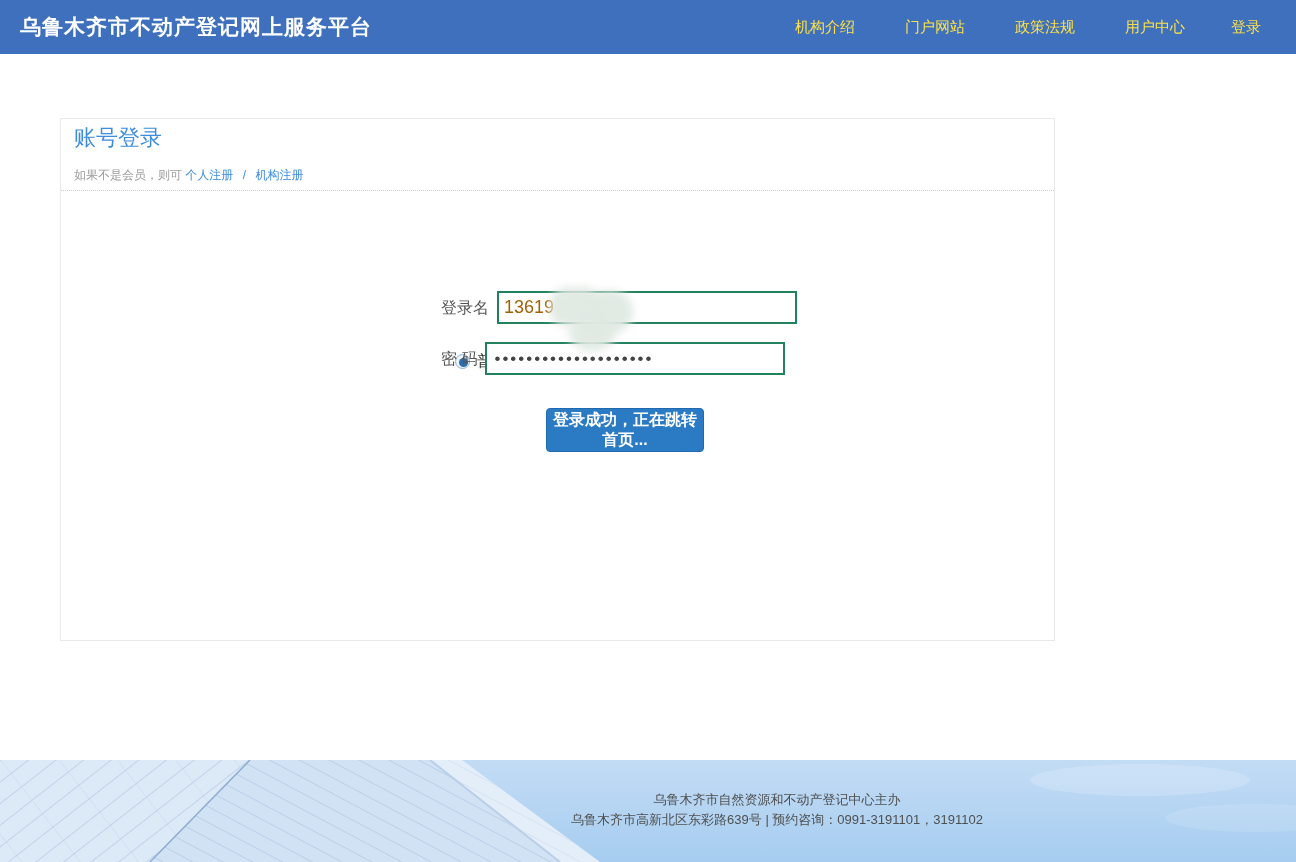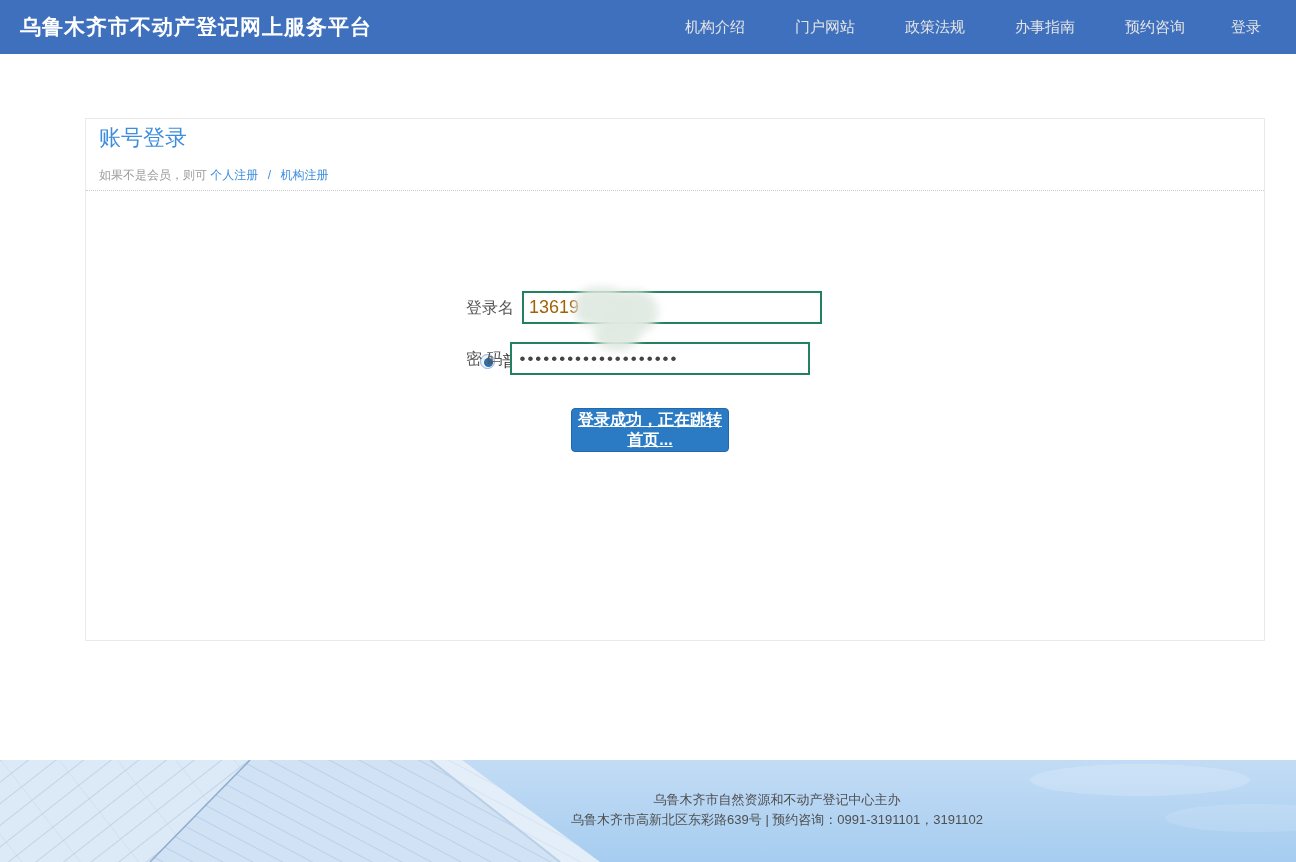--- a/index.html
+++ b/index.html
@@ -14,30 +14,30 @@
   .navbar {
     height:54px; background:#3e70bd;
     display:flex; align-items:center; justify-content:space-between;
   }
   .nav-title {
     color:#ffffff; font-size:21px; font-weight:bold;
     letter-spacing:1px; padding-left:20px; white-space:nowrap;
   }
   .nav-menu { display:flex; height:54px; margin-right:14px; }
   .nav-item {
-    color:#e5e5e5; font-size:15px; line-height:54px; padding:0 25px;
+    color:#fde047; font-size:15px; line-height:54px; padding:0 25px;
     text-decoration:none; cursor:pointer; white-space:nowrap;
   }
   .nav-item.active { background:#123d7d; }
   .nav-item.slim { padding:0 21px; }
 
   
   main { padding-top:64px; height:706px; }
   .card {
-    position:relative; width:1180px; height:523px; margin-left:85px;
+    position:relative; width:995px; height:523px; margin-left:60px;
     background:#ffffff; border:1px solid #e9e9e9; border-radius:0;
   }
   .card-title {
     position:absolute; left:13px; top:6px; margin:0;
     font-size:22px; font-weight:normal; color:#3e8ddd; line-height:26px;
   }
   .card-sub {
     position:absolute; left:13px; top:48px; margin:0;
     font-size:12px; color:#9a9a9a;
   }
@@ -79,42 +79,40 @@
   .b2 { left:526px; top:171px; width:46px; height:44px; border-radius:50%; }
   .b3 { left:508px; top:198px; width:46px; height:34px; border-radius:50%; }
 
   
   .submit-btn {
     position:absolute; left:485px; top:289px; width:158px; height:44px;
     background:#2b7bc4; border:1px solid #2169ae; border-radius:4px;
     color:#fff; font-size:16px; font-weight:bold; line-height:20px;
     text-align:center; padding:1px 2px; cursor:pointer;
     font-family:"Liberation Sans","DejaVu Sans",sans-serif;
-    text-decoration:underline;
   }
 
   
   footer { position:relative; height:108px; overflow:hidden; }
   footer svg { position:absolute; left:0; top:0; }
   .footer-text {
     position:absolute; left:258px; right:0; top:30px; text-align:center;
     font-size:13px; color:#4f4f4f; line-height:20px;
   }
 </style>
 </head>
 <body>
 
 <header class="navbar">
   <div class="nav-title">乌鲁木齐市不动产登记网上服务平台</div>
   <nav class="nav-menu">
     <a class="nav-item">机构介绍</a>
     <a class="nav-item">门户网站</a>
     <a class="nav-item">政策法规</a>
-    <a class="nav-item">办事指南</a>
-    <a class="nav-item">预约咨询</a>
+    <a class="nav-item">用户中心</a>
     <a class="nav-item slim">登录</a>
   </nav>
 </header>
 
 <main>
   <section class="card">
     <h1 class="card-title">账号登录</h1>
 
     <p class="card-sub">
       <span>如果不是会员，则可</span>

